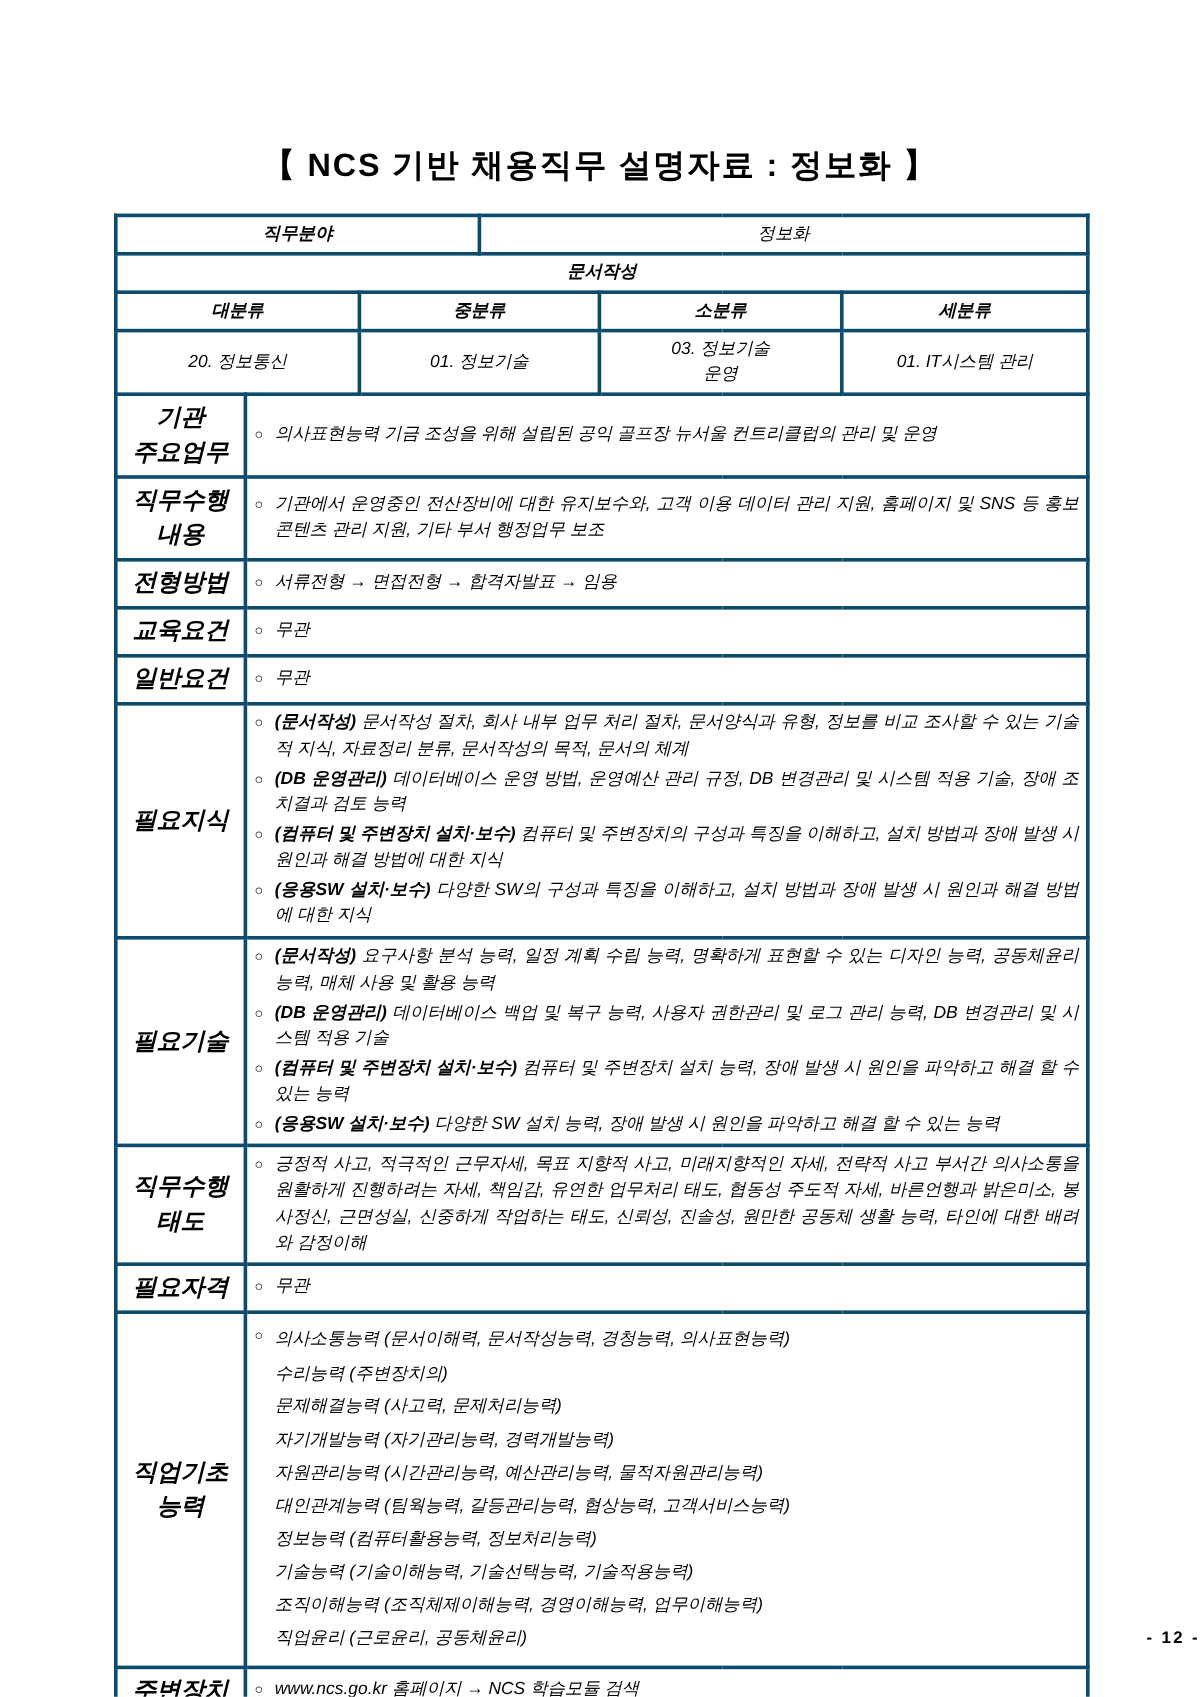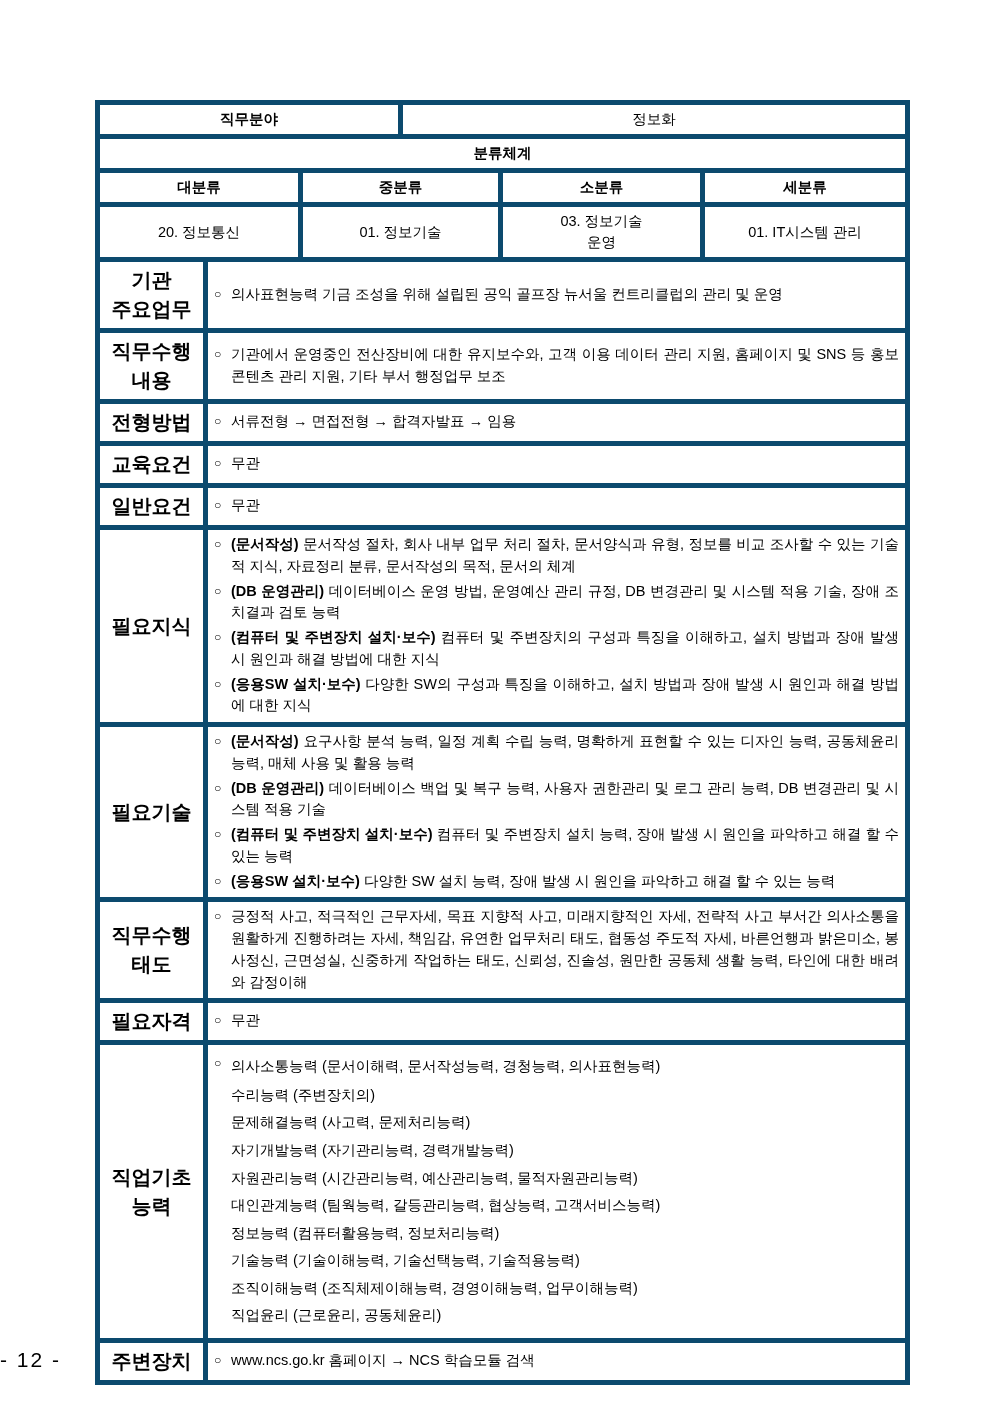--- a/index.html
+++ b/index.html
@@ -29,24 +29,25 @@
     margin: 20px 0 22px 0;
     white-space: nowrap;
   }
   table.ncs {
     width: 810px;
     border-collapse: collapse;
     table-layout: fixed;
     font-size: 14.5px;
   }
   table.ncs td, table.ncs th {
-    border: 5px solid #0c4a6e;
+    border: 3px solid #0c4a6e;
     padding: 4px 6px;
     vertical-align: middle;
     line-height: 1.45;
+    font-style: italic;
   }
   .ctr { text-align: center; }
   .bold { font-weight: bold; }
   .lbl {
     text-align: center;
     font-weight: bold;
     font-size: 20px;
     line-height: 1.35;
     width: 108px;
   }
@@ -75,54 +76,56 @@
   .indent-line {
     padding-left: 17px;
     line-height: 1.9;
   }
   .sub-bold { font-weight: bold; }
   .footer {
     position: absolute;
     left: 0;
     right: 0;
     bottom: 42px;
-    text-align: left;
-    font-size: 21px;
+    text-align: right;
+    font-size: 14px;
     letter-spacing: 2px;
+    font-weight: bold;
   }
   .two-line-center {
     text-align: center;
     line-height: 1.3;
   }
 </style>
 </head>
 <body>
 
 <div class="page">
 
+  <div class="doc-title">【 NCS 기반 채용직무 설명자료 : 정보화 】</div>
 
   <table class="ncs">
     <colgroup>
       <col style="width:108px">
       <col style="width:95px">
       <col style="width:100px">
       <col style="width:100px">
       <col style="width:102px">
       <col style="width:100px">
       <col style="width:205px">
     </colgroup>
 
     <tbody>
         <tr>
       <td class="ctr bold" colspan="3">직무분야</td>
       <td class="ctr" colspan="4">정보화</td>
     </tr>
 
     <tr>
-      <td class="ctr bold" colspan="7">분류체계</td>
+      <td class="ctr bold" colspan="7">문서작성</td>
     </tr>
 
     <tr>
       <td class="ctr bold" colspan="2">대분류</td>
       <td class="ctr bold" colspan="2">중분류</td>
       <td class="ctr bold" colspan="2">소분류</td>
       <td class="ctr bold">세분류</td>
     </tr>
 
 

